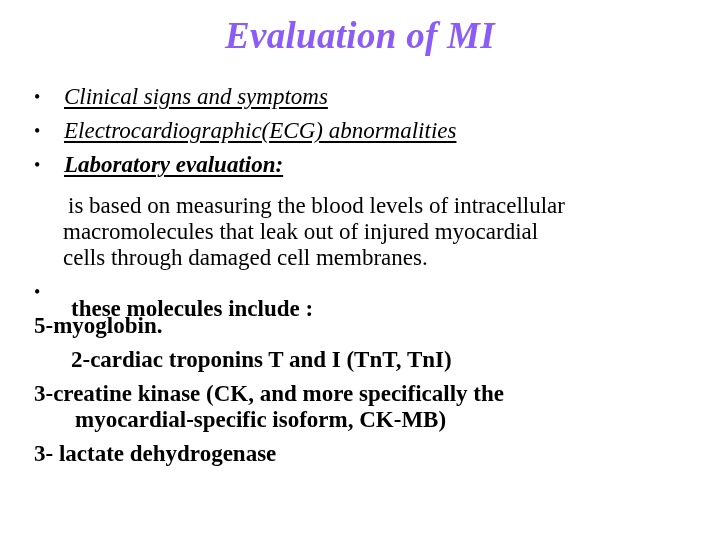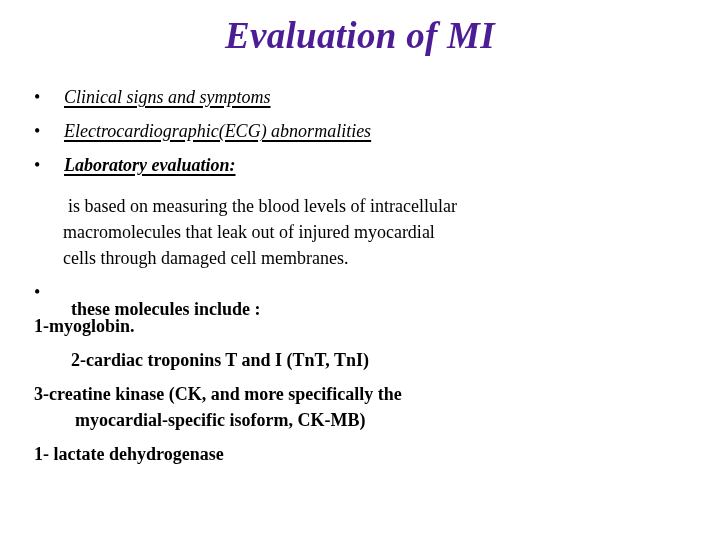--- a/index.html
+++ b/index.html
@@ -5,23 +5,23 @@
   html, body { margin: 0; padding: 0; }
   body {
     width: 720px; height: 540px; background: #ffffff; overflow: hidden;
     position: relative;
     font-family: "Liberation Serif", "DejaVu Serif", serif;
     color: #000;
   }
   .title {
     position: absolute; left: 0; width: 720px; top: 14px;
     text-align: center; font-size: 37px; font-style: italic; font-weight: bold;
-    color: #4c1d95; letter-spacing: 0.3px;
+    color: #8b5cf6; letter-spacing: 0.3px;
   }
-  .line { position: absolute; white-space: nowrap; font-size: 18px; line-height: 26px; }
+  .line { position: absolute; white-space: nowrap; font-size: 23px; line-height: 26px; }
   .bullet { position: absolute; font-size: 18px; }
   .u { text-decoration: underline; text-decoration-thickness: 2px; text-underline-offset: 3px; }
   .it { font-style: italic; }
   .b { font-weight: bold; }
 </style>
 </head>
 <body>
 
 <div>
   <div class="title">Evaluation of MI</div>
@@ -35,18 +35,18 @@
   <span class="bullet" style="left:34px;top:155px;">•</span>
   <div class="line it b u" style="left:64px;top:152px;">Laboratory evaluation:</div>
 
   <div class="line" style="left:68px;top:193px;">is based on measuring the blood levels of intracellular</div>
   <div class="line" style="left:63px;top:219px;">macromolecules that leak out of injured myocardial</div>
   <div class="line" style="left:63px;top:245px;">cells through damaged cell membranes.</div>
 
   <span class="bullet" style="left:34px;top:282px;">•</span>
   <div class="line b" style="left:71px;top:280px;margin-top:16px;">these molecules include :</div>
 
-  <div class="line b" style="left:34px;top:313px;">1-myoglobin.</div>
+  <div class="line b" style="left:34px;top:313px;">5-myoglobin.</div>
   <div class="line b" style="left:34px;top:347px;margin-left:37px;">2-cardiac troponins T and I (TnT, TnI)</div>
   <div class="line b" style="left:34px;top:381px;">3-creatine kinase (CK, and more specifically the</div>
   <div class="line b" style="left:63px;top:407px;margin-left:12px;">myocardial-specific isoform, CK-MB)</div>
-  <div class="line b" style="left:34px;top:441px;">1- lactate dehydrogenase</div>
+  <div class="line b" style="left:34px;top:441px;">3- lactate dehydrogenase</div>
 </div>
 
 </body></html>

